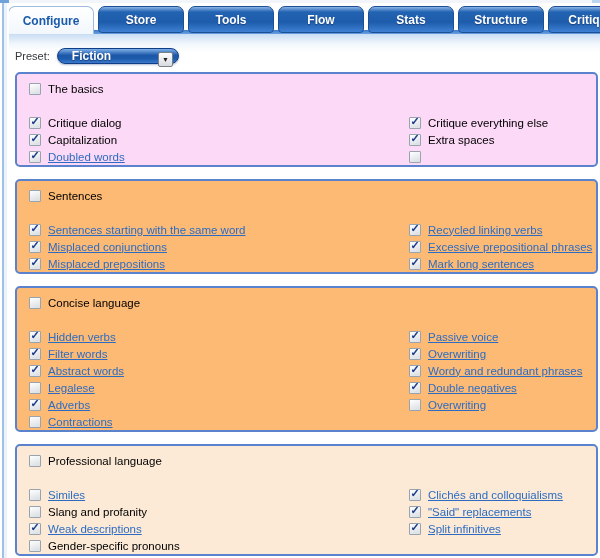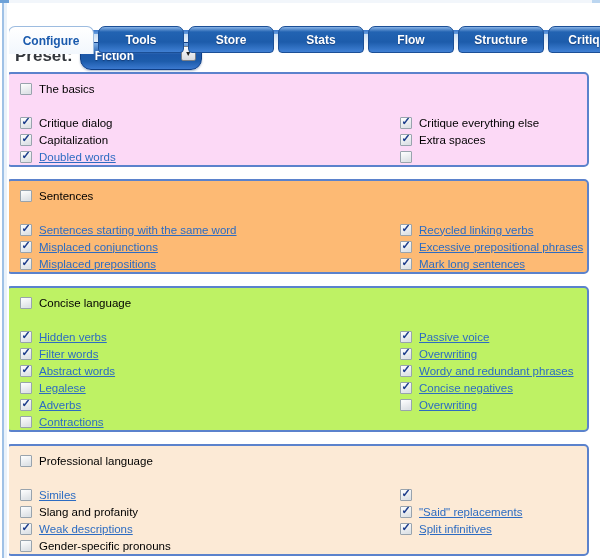--- a/index.html
+++ b/index.html
@@ -15,42 +15,42 @@
   
   .tabbar { position:relative; height:31px; background:#fff; padding-left:8px;
     display:flex; gap:4px; align-items:flex-start; }
   .tabbar .band { position:absolute; left:0; right:0; bottom:0; height:4px;
     background:linear-gradient(to bottom,#3a78cc,#6aa0e0); z-index:0; }
   .tab { position:relative; top:3px; z-index:1; width:86px; height:27px; flex:0 0 86px;
     display:flex; align-items:center; justify-content:center;
     font-size:12px; font-weight:bold; color:#fff; cursor:pointer;
     border:1px solid #1b4f96; border-radius:7px 7px 4px 4px;
     background:linear-gradient(to bottom,#8ab4e6 0%,#2263b2 20%,#1d5cab 60%,#4080d4 100%);
-    text-shadow:0 1px 1px rgba(0,0,30,.35); overflow:hidden; white-space:nowrap;margin-top:20px; }
+    text-shadow:0 1px 1px rgba(0,0,30,.35); overflow:hidden; white-space:nowrap; }
   .tab.active { height:28px; color:#1a5aad; text-shadow:none;
     border:1px solid #9dbce0; border-bottom:none; border-radius:7px 7px 0 0;
     background:linear-gradient(to bottom,#ffffff,#f2f7fd); }
 
   
   .subheader { height:38px; background:linear-gradient(to bottom,#c9ddf3 0,#f2f7fc 10px,#ffffff 18px);
     padding:6px 0 0 15px; display:flex; align-items:center; }
-  .preset-label { font-size:17px; font-weight:bold; color:#33373d; margin-right:7px; }
-  .dropdown { position:relative; width:122px; height:28px; border-radius:11px;
+  .preset-label { font-size:11px; font-weight:normal; color:#33373d; margin-right:7px; }
+  .dropdown { position:relative; width:122px; height:16px; border-radius:11px;
     border:1px solid #0f3e86; cursor:pointer;
     background:linear-gradient(to bottom,#7fb0e8 0%,#1c57a8 45%,#1d5cab 70%,#3b79cf 100%);
     box-shadow:0 1px 2px rgba(20,60,120,.35); display:flex; align-items:center; }
   .dropdown .val { color:#fff; font-size:12px; font-weight:bold; padding-left:14px;
     text-shadow:0 1px 1px rgba(0,0,30,.35); }
   .dd-btn { position:absolute; right:5px; top:3px; width:15px; height:15px;
     background:linear-gradient(to bottom,#fdfdfd,#d8dbe0); border:1px solid #7a8088;
     border-radius:2px; font-size:7px; color:#222; display:flex; align-items:center;
     justify-content:center; line-height:1; }
 
   
-  .panels { padding-left:6px; }
+  .panels { padding-left:15px; }
   .panel { width:583px; border:2px solid #5b82cc; border-radius:5px;
     margin-bottom:12px; padding:6px 12px 0 12px; }
   .panel-head { margin-bottom:17px; }
   .cols { display:flex; }
   .col.left { width:380px; flex:0 0 380px; }
   .col.right { flex:1; }
   .row { height:17px; display:flex; align-items:center; white-space:nowrap; }
   .cb { width:12px; height:12px; flex:0 0 12px; margin-right:7px;
     border:1px solid #98a3ad; border-radius:1px; cursor:pointer;
     background:linear-gradient(160deg,#ffffff,#d7dce1);
@@ -62,24 +62,24 @@
 </style>
 </head>
 <body>
 
 <div class="top-strip"></div>
 <div class="left-strip"></div>
 
 <div class="tabbar">
   <div class="band"></div>
 <div class="tab active">Configure</div>
+    <div class="tab">Store</div>
     <div class="tab">Tools</div>
-    <div class="tab">Store</div>
+    <div class="tab">Flow</div>
     <div class="tab">Stats</div>
-    <div class="tab">Flow</div>
     <div class="tab">Structure</div>
     <div class="tab">Critique</div>
   </div>
 
 <div class="subheader">
   <span class="preset-label">Preset:</span>
   <div class="dropdown">
     <span class="val">Fiction</span>
     <span class="dd-btn">▼</span>
   </div>
@@ -172,21 +172,21 @@
           </div>
           <div class="row">
             <span class="cb">
               <span class="mark">✓</span>
             </span>
             <a class="lab link">Mark long sentences</a>
           </div>
         </div>
       </div>
     </div>
-    <div class="panel" style="background: #bef264; border-color: rgb(91, 130, 204);">
+    <div class="panel" style="background: #fdba74; border-color: rgb(91, 130, 204);">
       <div class="row panel-head">
         <span class="cb"></span>
         <span class="lab">Concise language</span>
       </div>
       <div class="cols">
         <div class="col left">
           <div class="row">
             <span class="cb">
               <span class="mark">✓</span>
             </span>
@@ -235,21 +235,21 @@
           <div class="row">
             <span class="cb">
               <span class="mark">✓</span>
             </span>
             <a class="lab link">Wordy and redundant phrases</a>
           </div>
           <div class="row">
             <span class="cb">
               <span class="mark">✓</span>
             </span>
-            <a class="lab link">Concise negatives</a>
+            <a class="lab link">Double negatives</a>
           </div>
           <div class="row">
             <span class="cb"></span>
             <a class="lab link">Overwriting</a>
           </div>
         </div>
       </div>
     </div>
     <div class="panel" style="background: rgb(252, 234, 214); border-color: rgb(91, 130, 204);">
       <div class="row panel-head">
@@ -275,20 +275,21 @@
           <div class="row">
             <span class="cb"></span>
             <span class="lab">Gender-specific pronouns</span>
           </div>
         </div>
         <div class="col right">
           <div class="row">
             <span class="cb">
               <span class="mark">✓</span>
             </span>
+            <a class="lab link">Clichés and colloquialisms</a>
           </div>
           <div class="row">
             <span class="cb">
               <span class="mark">✓</span>
             </span>
             <a class="lab link">"Said" replacements</a>
           </div>
           <div class="row">
             <span class="cb">
               <span class="mark">✓</span>

